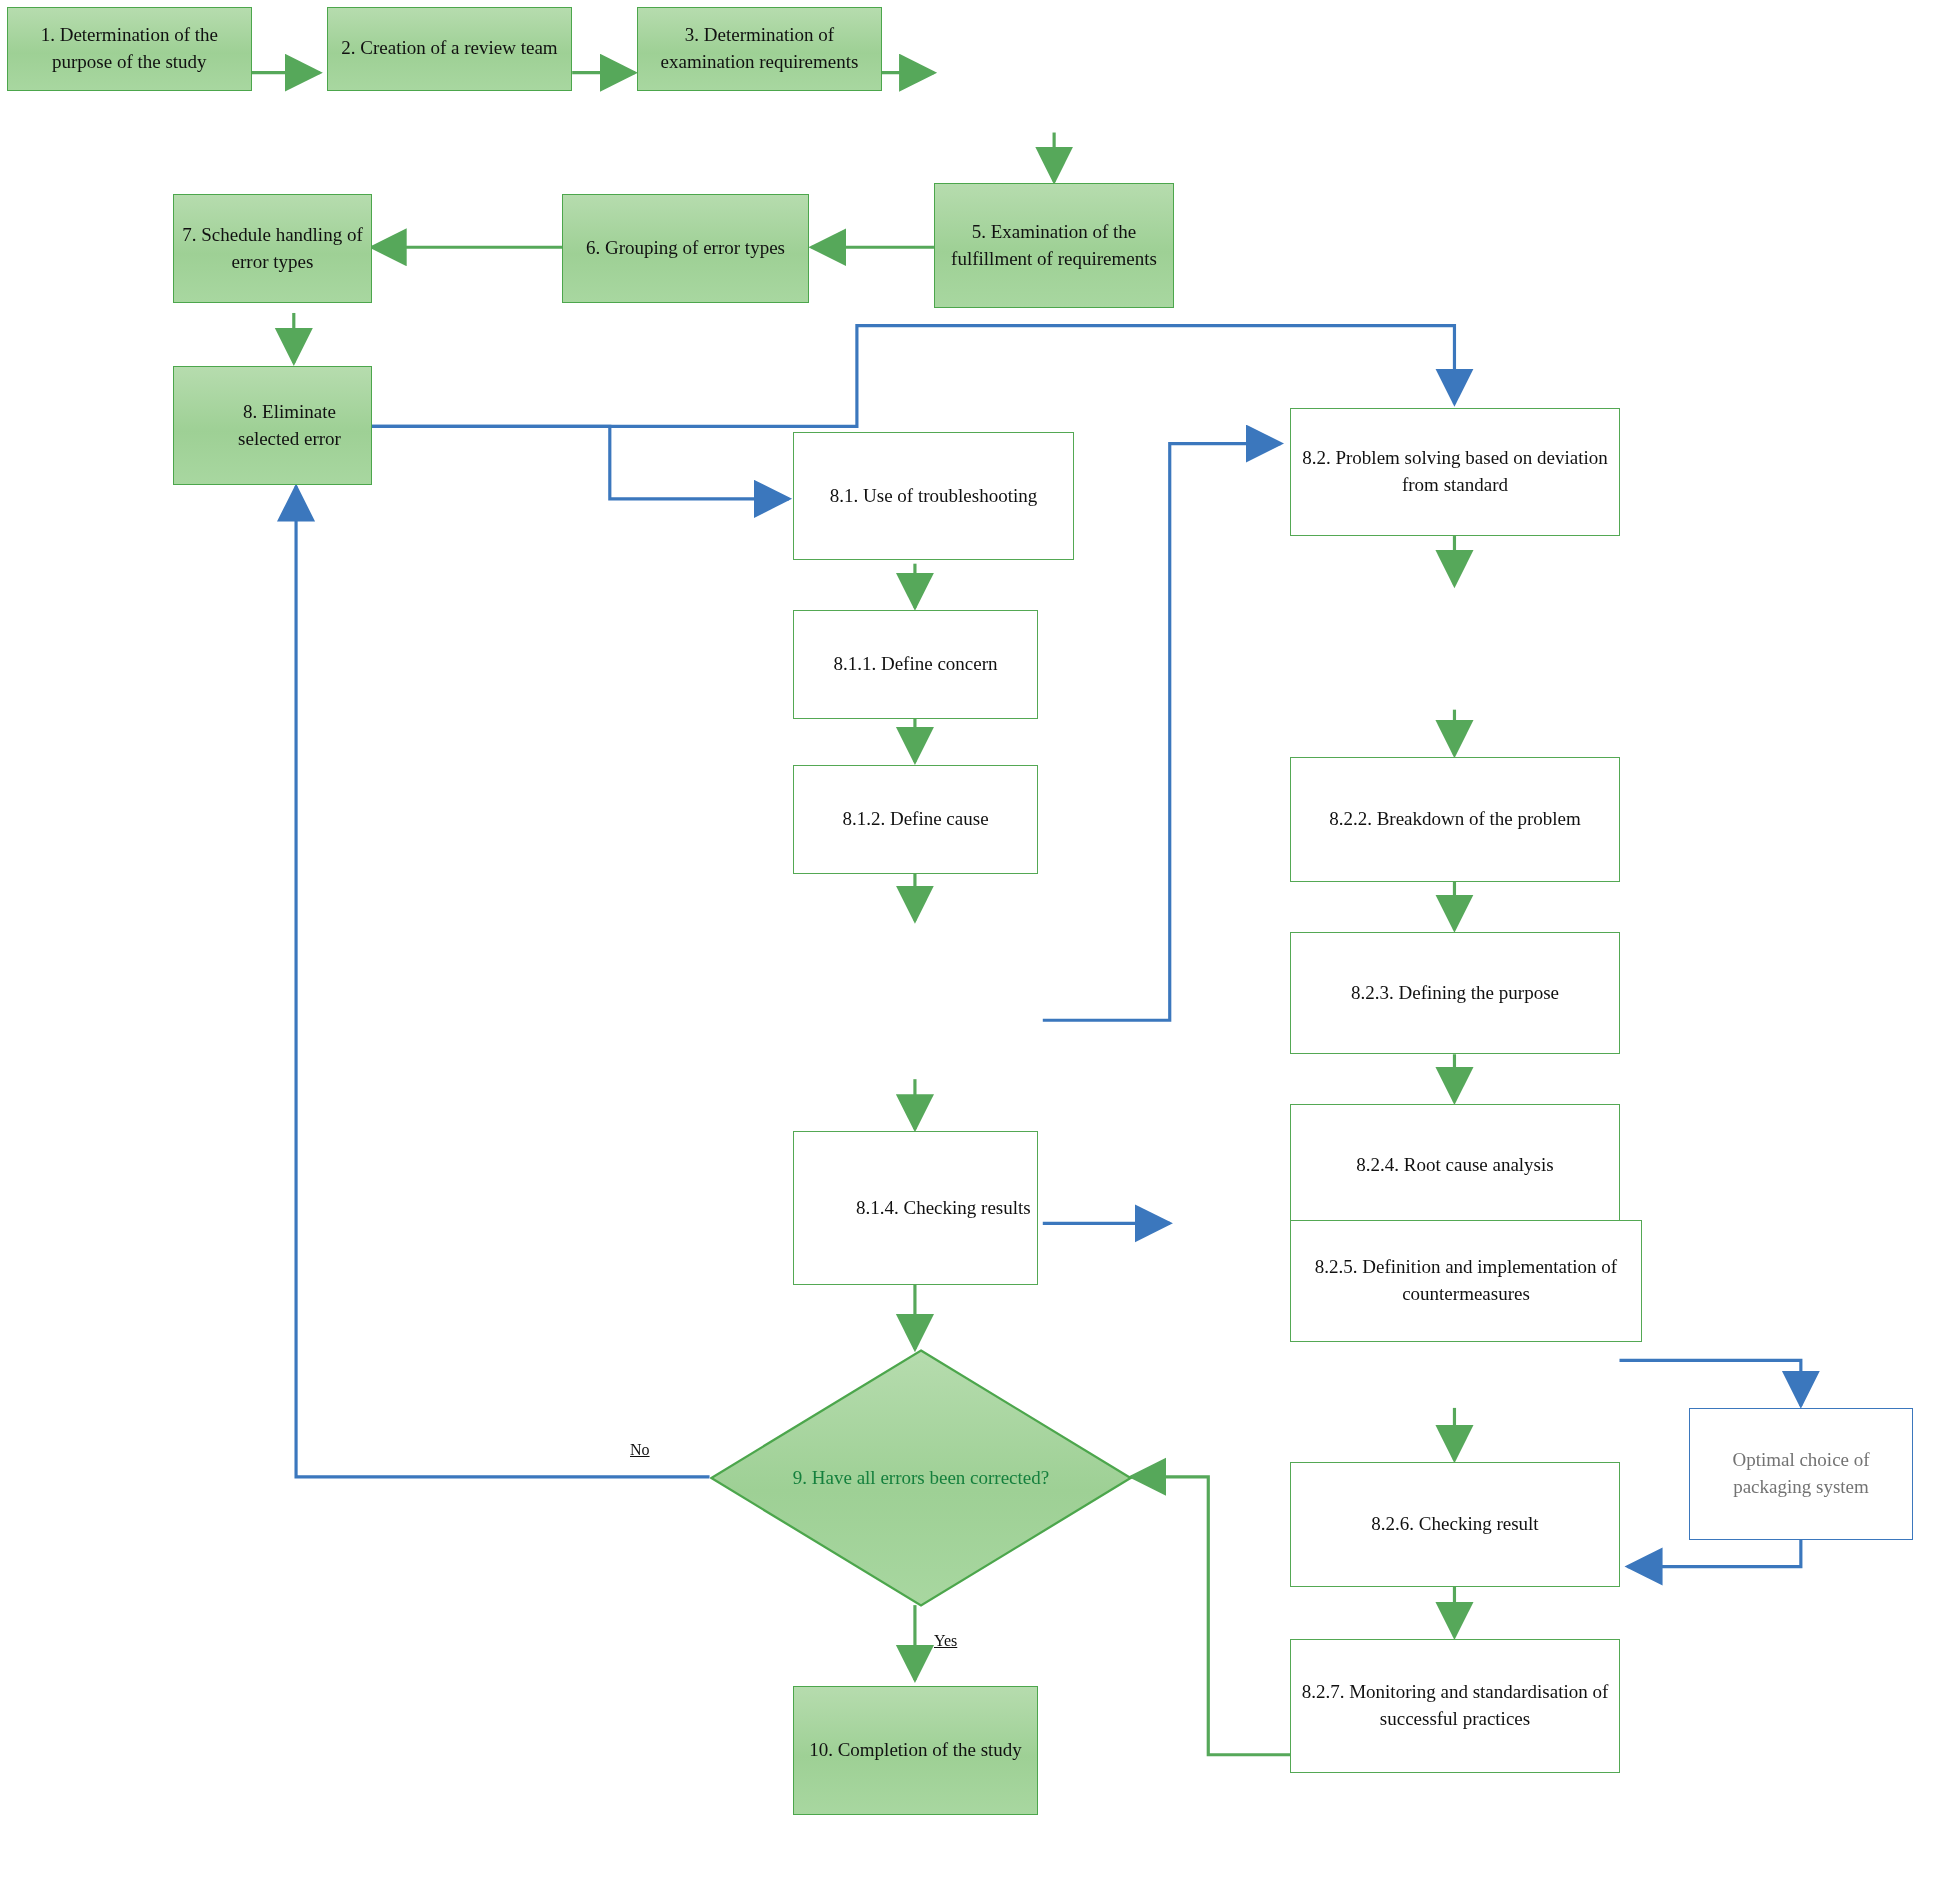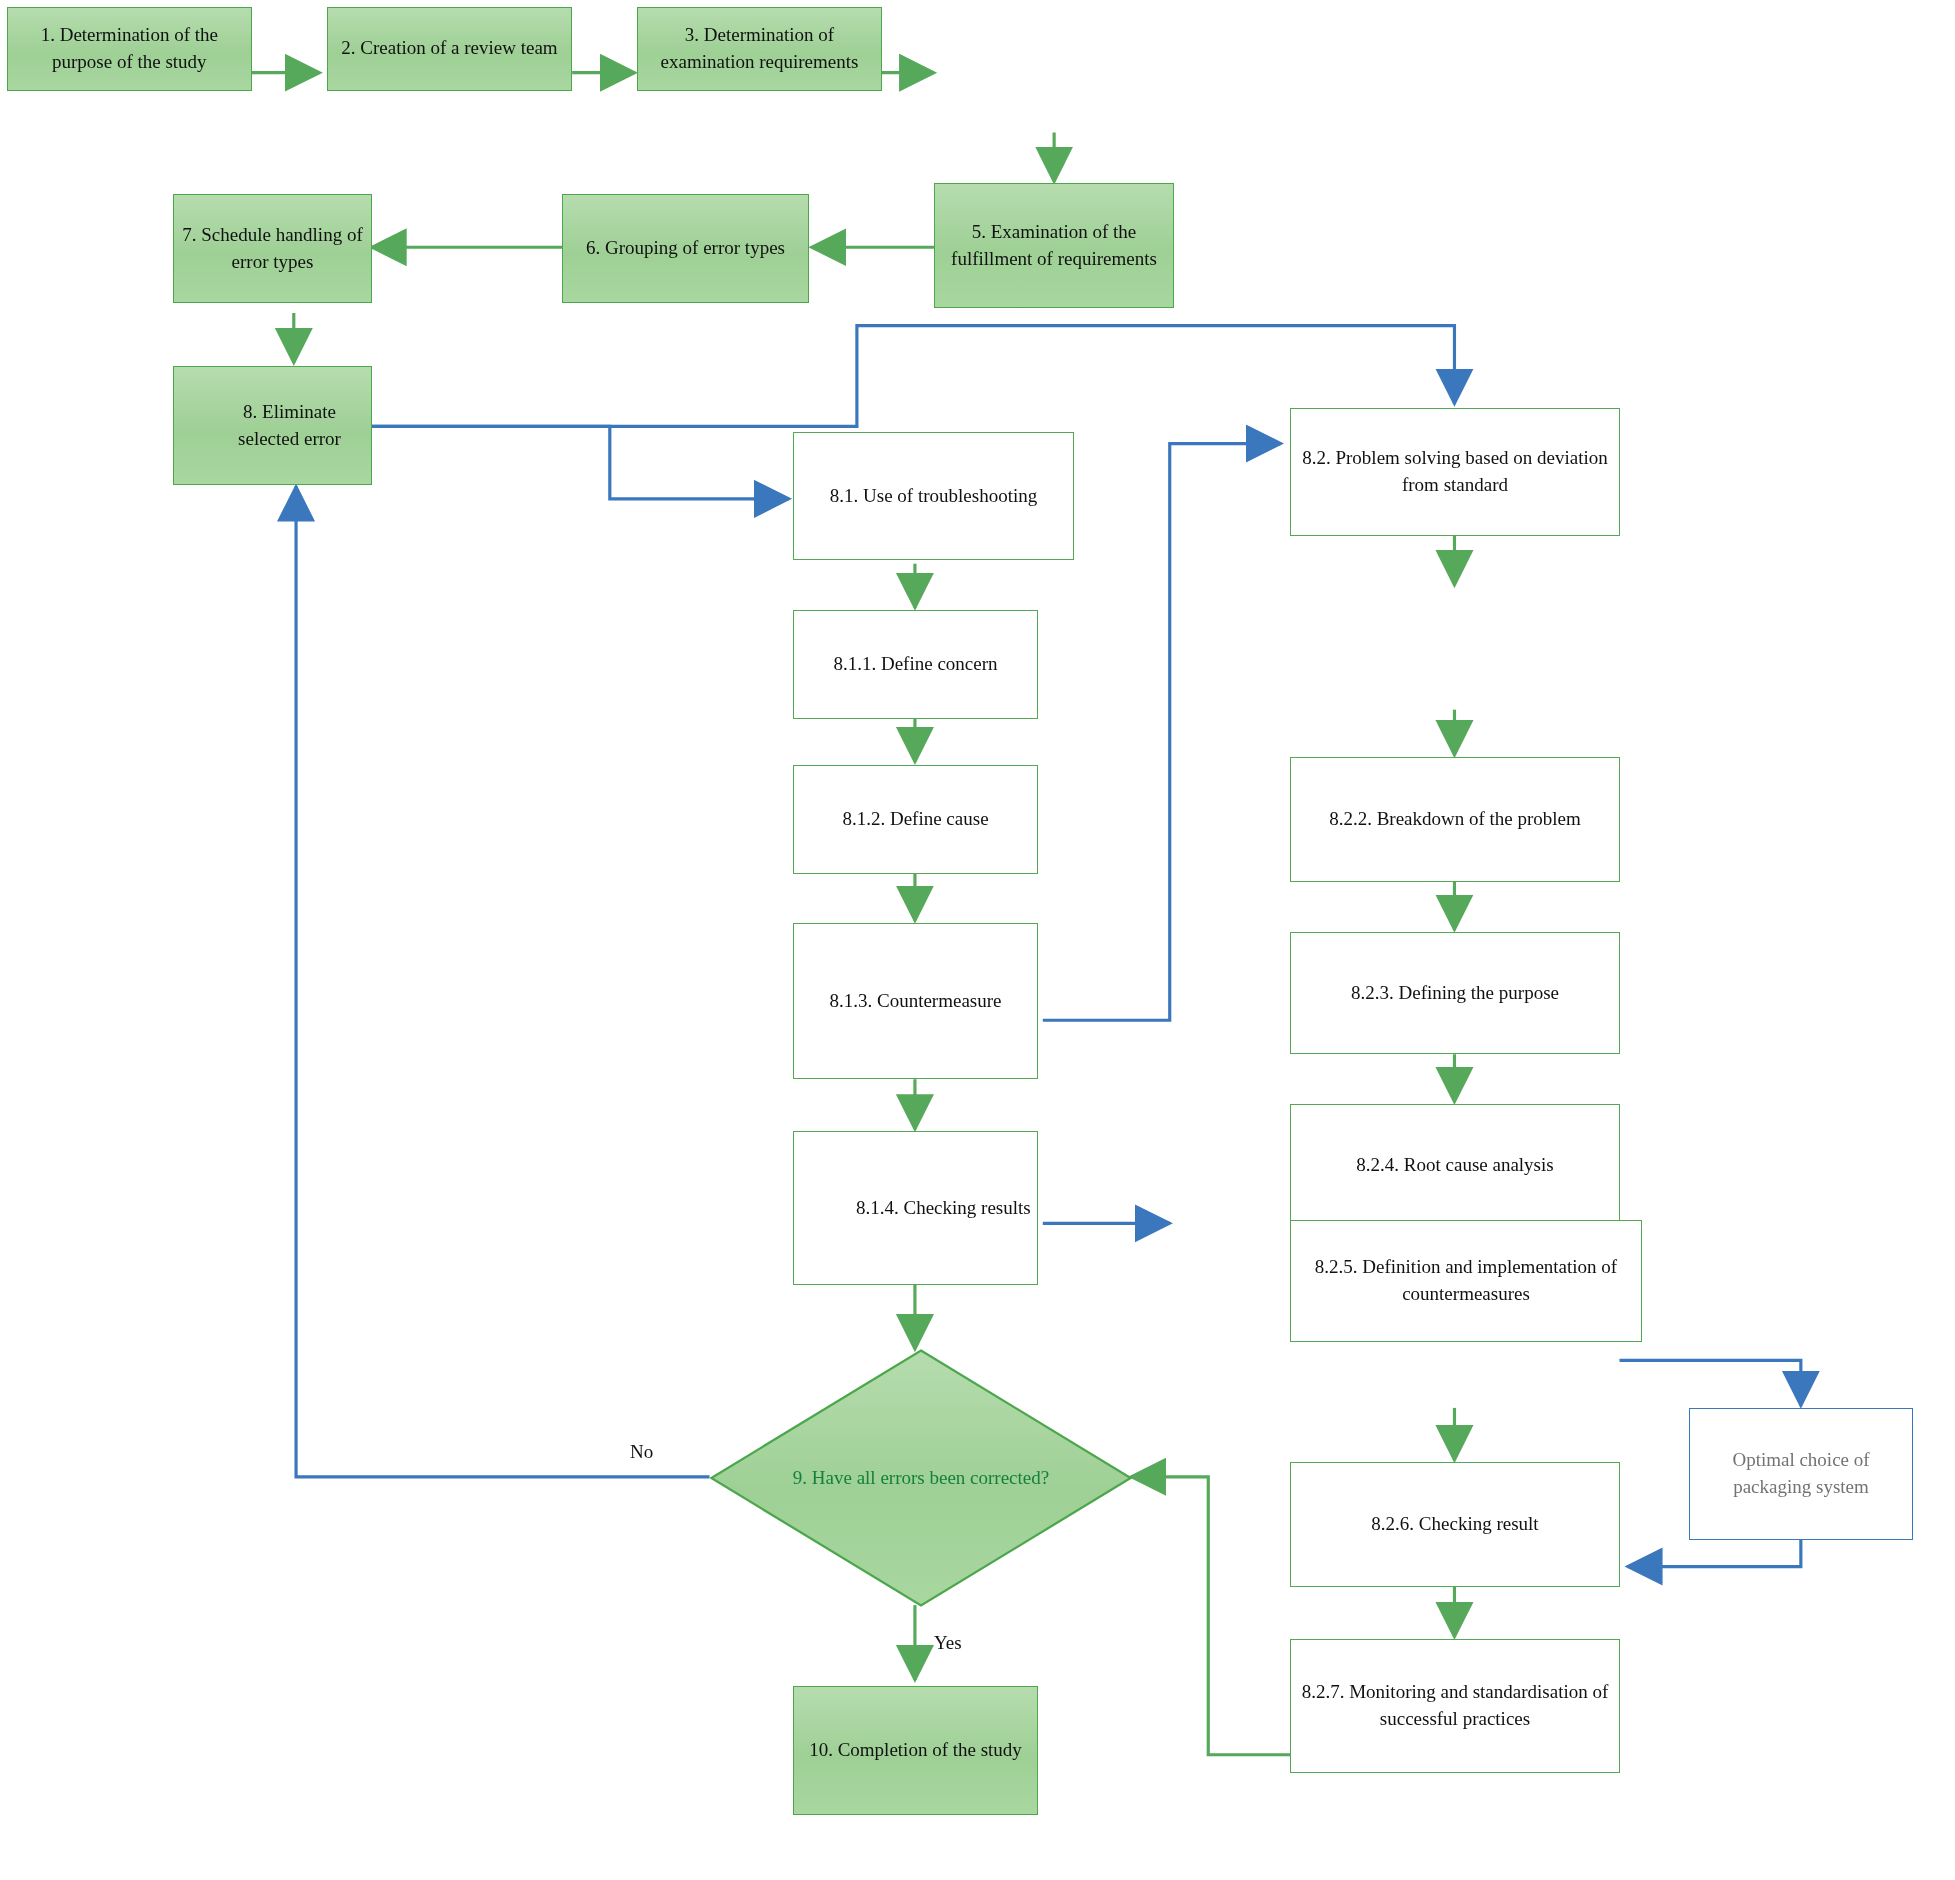--- a/index.html
+++ b/index.html
@@ -7,21 +7,21 @@
   #stage{position:relative;width:1955px;height:1880px;background:#fff;overflow:hidden;}
   svg.layer{position:absolute;left:0;top:0;width:1955px;height:1880px;}
   .node{position:absolute;box-sizing:border-box;display:flex;align-items:center;justify-content:center;text-align:center;}
   .node .lbl{display:block;width:100%;padding:0 6.3px;line-height:1.42;color:#111111;font-size:19px;}
   .filled{background:linear-gradient(180deg,#b6dcae 0%,#9ed095 55%,#a8d7a0 100%);border:1.8px solid #4ca64c;}
   .hollow{background:#ffffff;border:1.4px solid #54a854;}
   .bluebox{background:#ffffff;border:1.8px solid #3b77bd;}
   .bluebox .lbl{color:#737373;}
   .diamond{position:absolute;display:flex;align-items:center;justify-content:center;text-align:center;}
   .diamond .dlbl{position:relative;z-index:2;color:#15803d;font-size:19px;line-height:1.5;width:80%;}
-  .edgelabel{position:absolute;color:#111;font-size:19px;}
+  .edgelabel{position:absolute;color:#111;font-size:16px;text-decoration:underline;}
 </style>
 </head>
 <body>
 
 <div id="stage">
 
   <svg class="layer" viewBox="0 0 4312 4146">
     <defs>
       <marker id="agreen" markerWidth="14" markerHeight="14" refX="11" refY="6" orient="auto" markerUnits="strokeWidth">
         <path d="M0,0 L12,6 L0,12 z" fill="#56a85a"></path>
@@ -90,23 +90,20 @@
 
   <div class="node hollow" style="left:793px;top:432px; width:281px; height:128px;">
     <span class="lbl">8.1. Use of troubleshooting</span>
   </div>
   <div class="node hollow" style="left:793px;top:610px;width:245px; height:109px;">
     <span class="lbl">8.1.1. Define concern</span>
   </div>
   <div class="node hollow" style="left:793px;top:765px;width:245px; height:109px;">
     <span class="lbl">8.1.2. Define cause</span>
   </div>
-  <div class="node hollow" style="left:793px;top:923px;width:245px; height:156px;">
-    <span class="lbl">8.1.3. Countermeasure</span>
-  </div>
   <div class="node hollow" style="left:793px;top:1131px;width:245px; height:154px;text-align:right;">
     <span class="lbl">8.1.4. Checking results</span>
   </div>
 
   <div class="node hollow" style="left:1290px;top:408px; width:330px; height:128px;">
     <span class="lbl">8.2. Problem solving based on deviation from standard</span>
   </div>
   <div class="node hollow" style="left:1290px;top:757px;width:330px; height:125px;">
     <span class="lbl">8.2.2. Breakdown of the problem</span>
   </div>

